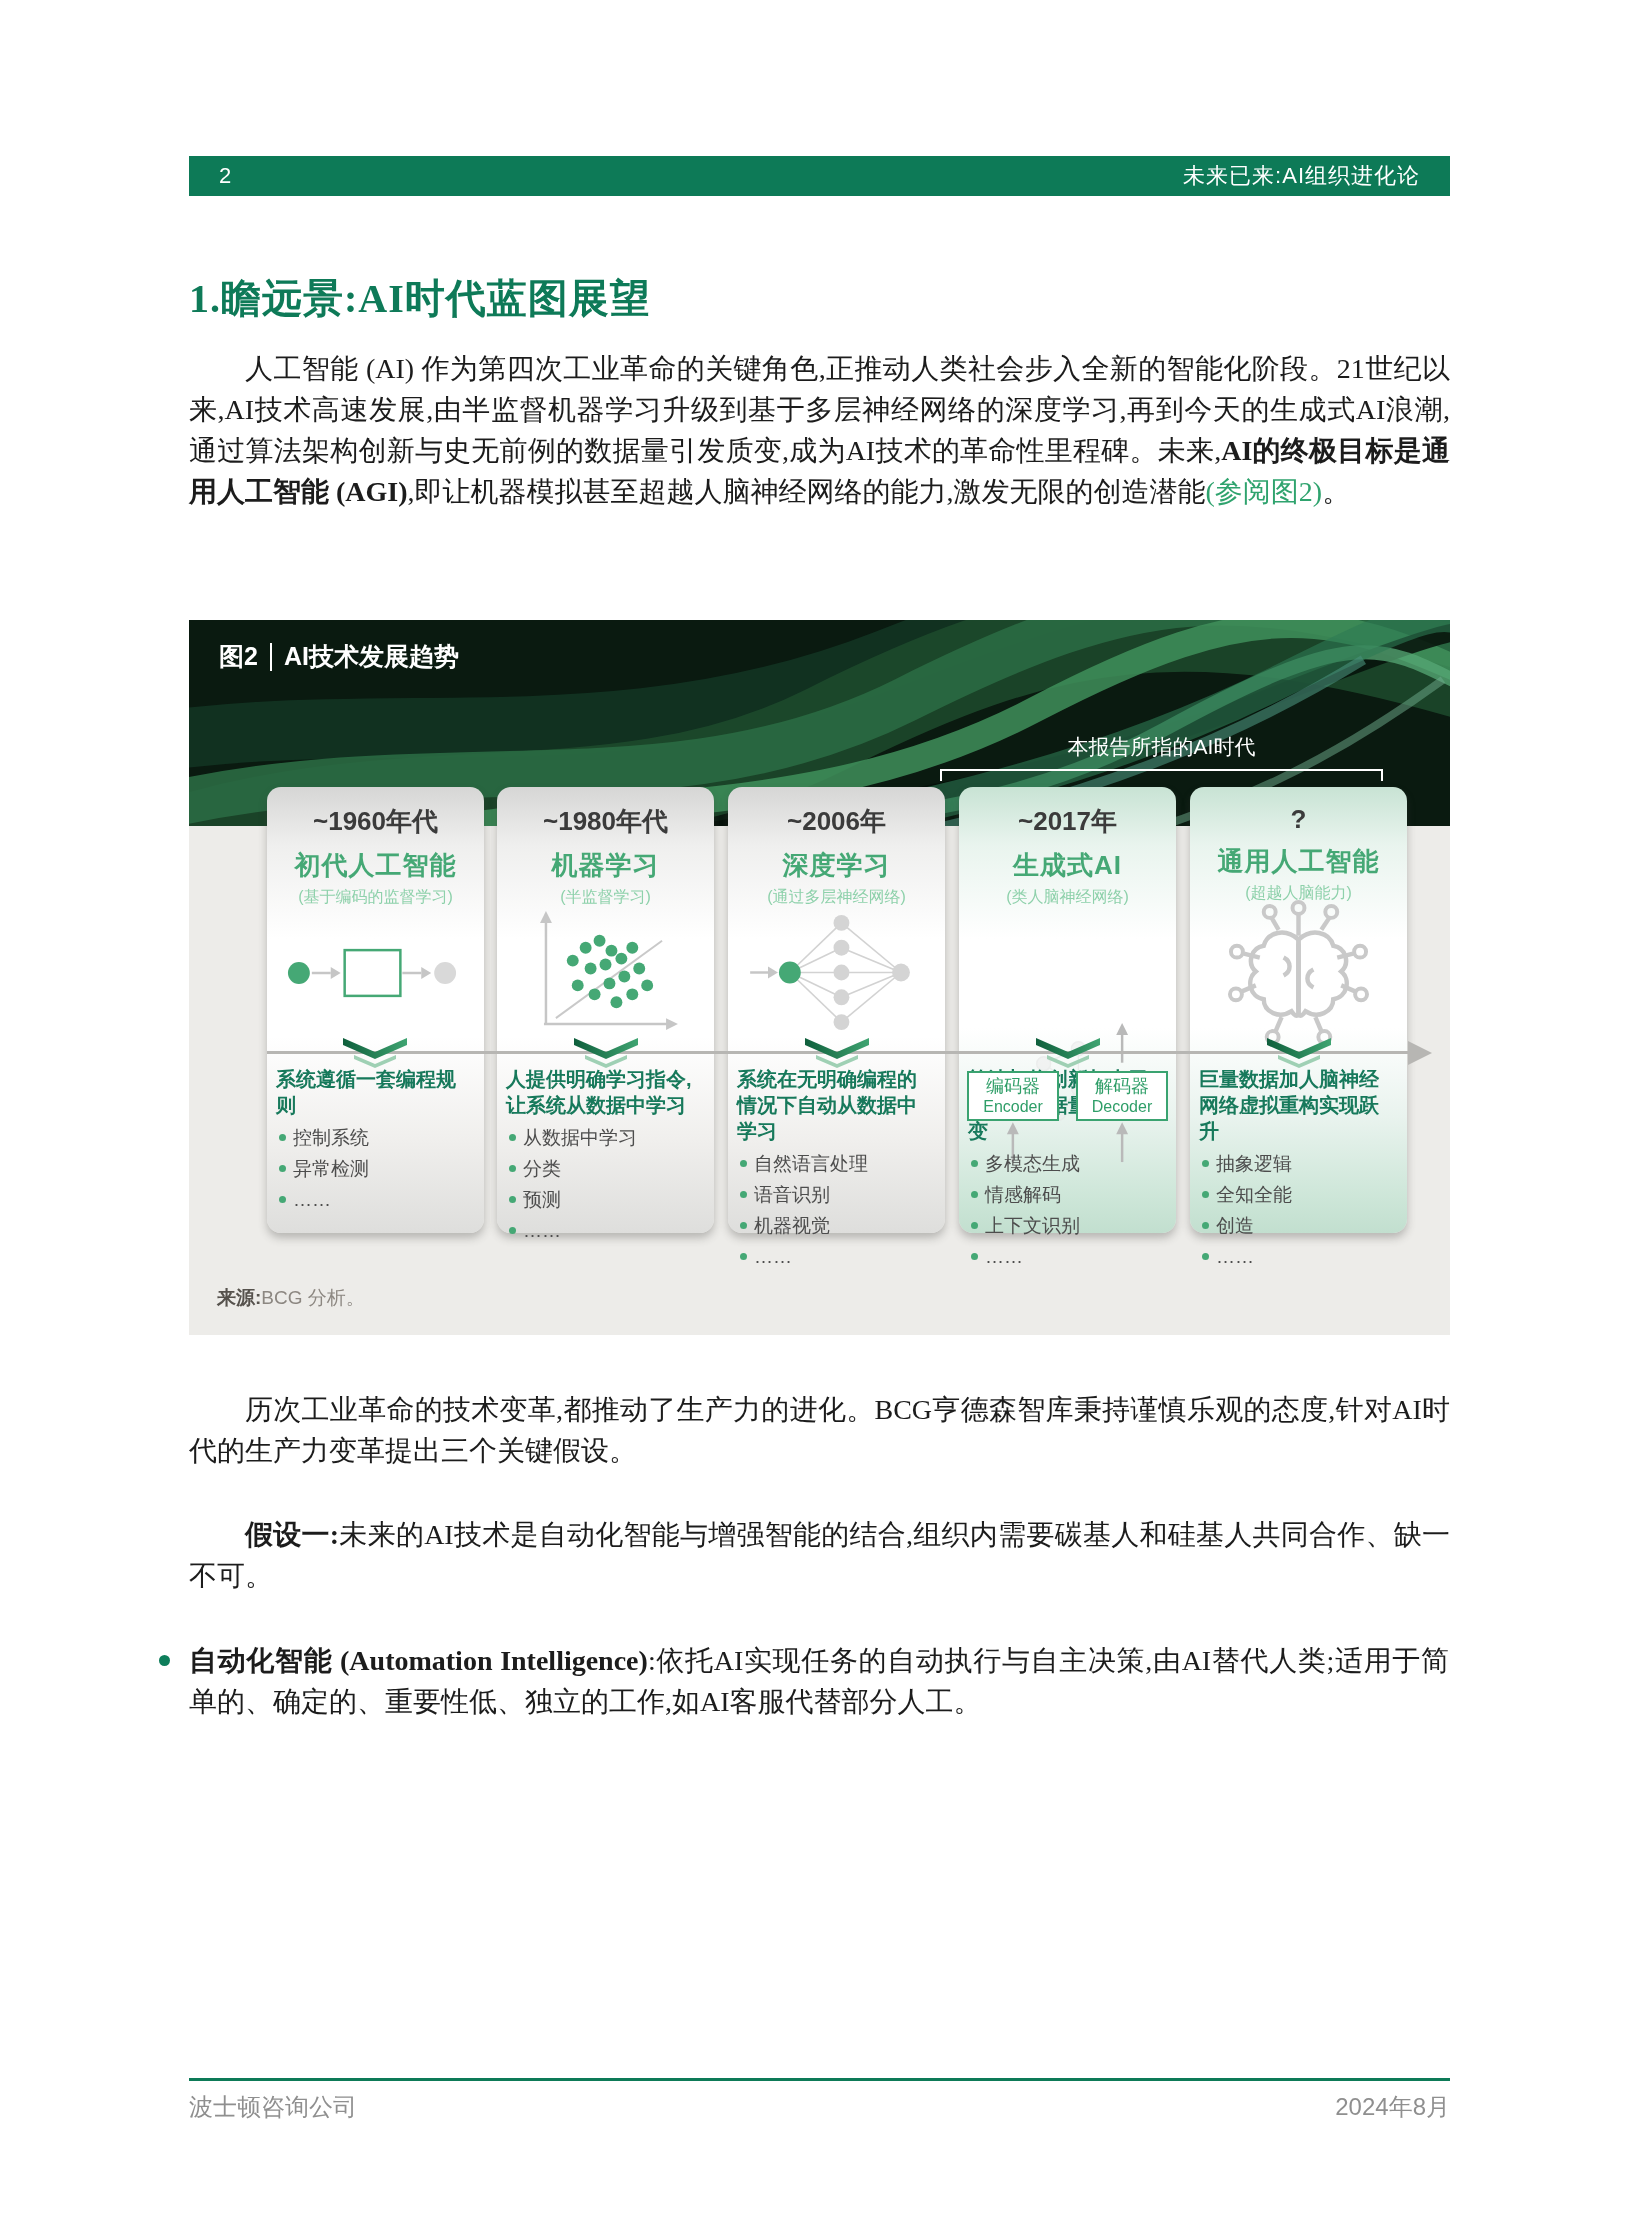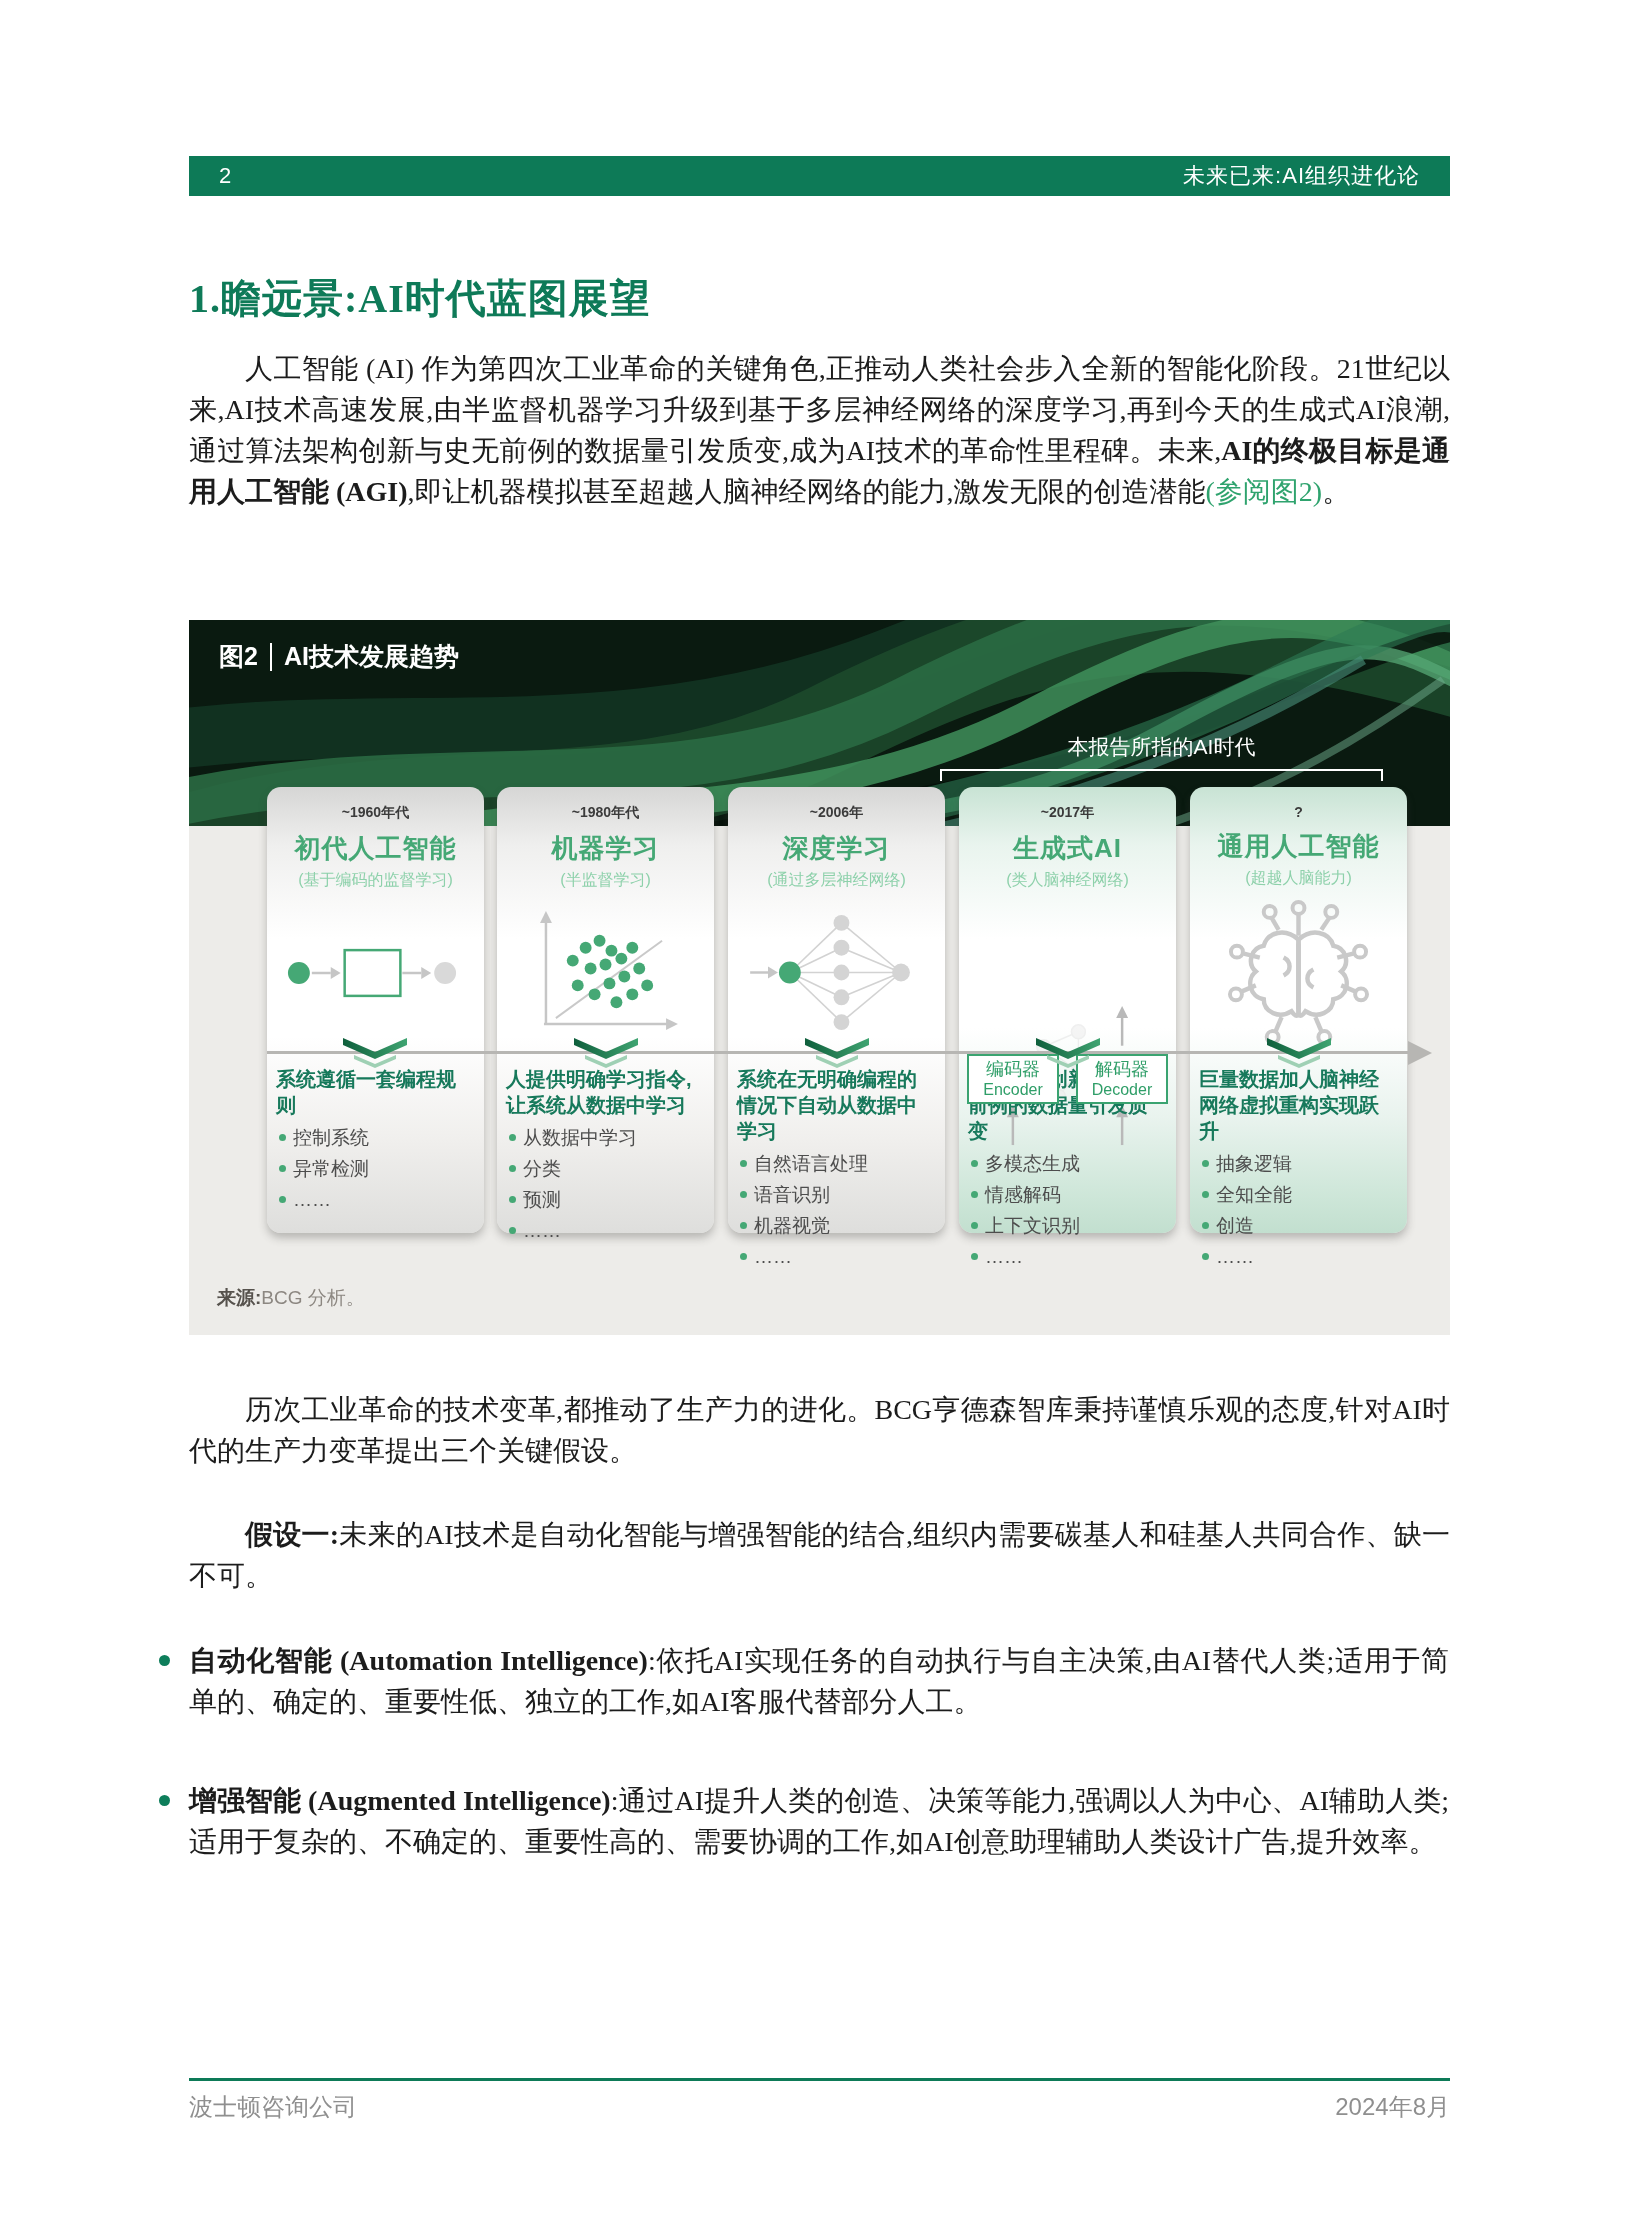--- a/index.html
+++ b/index.html
@@ -51,21 +51,21 @@
   .connector{position:absolute;left:78px;top:431px;width:1141px;height:3px;background:#b7b6b3;z-index:5;}
   .conn-arrow{position:absolute;left:1219px;top:421px;width:0;height:0;z-index:5;
               border-left:24px solid #b7b6b3;border-top:12px solid transparent;border-bottom:12px solid transparent;}
 
   
   .card{position:absolute;top:167px;width:217px;height:446px;border-radius:14px;z-index:2;
         box-shadow:0 5px 9px rgba(60,60,55,0.30);font-family:"Liberation Sans","DejaVu Sans",sans-serif;
         box-sizing:border-box;}
   .card.gray{background:linear-gradient(180deg,#d6d6d5 0%,#efefee 13%,#ffffff 34%,#ffffff 56%,#f0efed 79%,#dededc 100%);}
   .card.greenish{background:linear-gradient(180deg,#c8e3d4 0%,#e9f4ee 13%,#ffffff 34%,#ffffff 54%,#e9f3ee 74%,#cde6d8 92%,#c2dfcf 100%);}
-  .c-year{margin-top:17px;text-align:center;font-size:14px;font-weight:bold;color:#3b3b3b;}
+  .c-year{margin-top:17px;text-align:center;font-size:26px;font-weight:bold;color:#3b3b3b;}
   .c-name{margin-top:9px;text-align:center;font-size:26px;font-weight:bold;color:#45a875;letter-spacing:1px;}
   .c-sub{margin-top:4px;text-align:center;font-size:16px;color:#8ed1ab;}
   .c-icon{position:absolute;left:0;top:111px;width:217px;height:149px;display:flex;align-items:center;justify-content:center;}
   .c-text{position:absolute;left:0;top:269px;width:217px;box-sizing:border-box;padding:10px 9px 0 9px;}
   .c-head{font-size:20px;line-height:26px;font-weight:bold;color:#17795b;}
   .c-text ul{margin:7px 0 0 0;padding:0;list-style:none;}
   .c-text li{position:relative;padding-left:17px;font-size:19px;line-height:23px;margin:8px 0;color:#4d4d4d;}
   .c-text li::before{content:"";position:absolute;left:3px;top:8px;width:7px;height:7px;border-radius:50%;background:#45a875;}
 
   
@@ -367,23 +367,20 @@
   </figure>
 
   <p class="bodytext indent p2">历次工业革命的技术变革,都推动了生产力的进化。BCG亨德森智库秉持谨慎乐观的态度,针对AI时代的生产力变革提出三个关键假设。</p>
 
   <p class="bodytext indent p3"><b>假设一:</b><span>未来的AI技术是自动化智能与增强智能的结合,组织内需要碳基人和硅基人共同合作、缺一不可。</span></p>
 
   <ul class="blist">
     <li>
       <span class="dot"></span><b>自动化智能 (Automation Intelligence)</b><span>:依托AI实现任务的自动执行与自主决策,由AI替代人类;适用于简单的、确定的、重要性低、独立的工作,如AI客服代替部分人工。</span>
     </li>
-    <li>
-      <span class="dot"></span><b>增强智能 (Augmented Intelligence)</b><span>:通过AI提升人类的创造、决策等能力,强调以人为中心、AI辅助人类;适用于复杂的、不确定的、重要性高的、需要协调的工作,如AI创意助理辅助人类设计广告,提升效率。</span>
-    </li>
   </ul>
 
   <div class="footrule"></div>
   <div class="footer">
     <span>波士顿咨询公司</span>
     <span>2024年8月</span>
   </div>
 
 </div>
 

